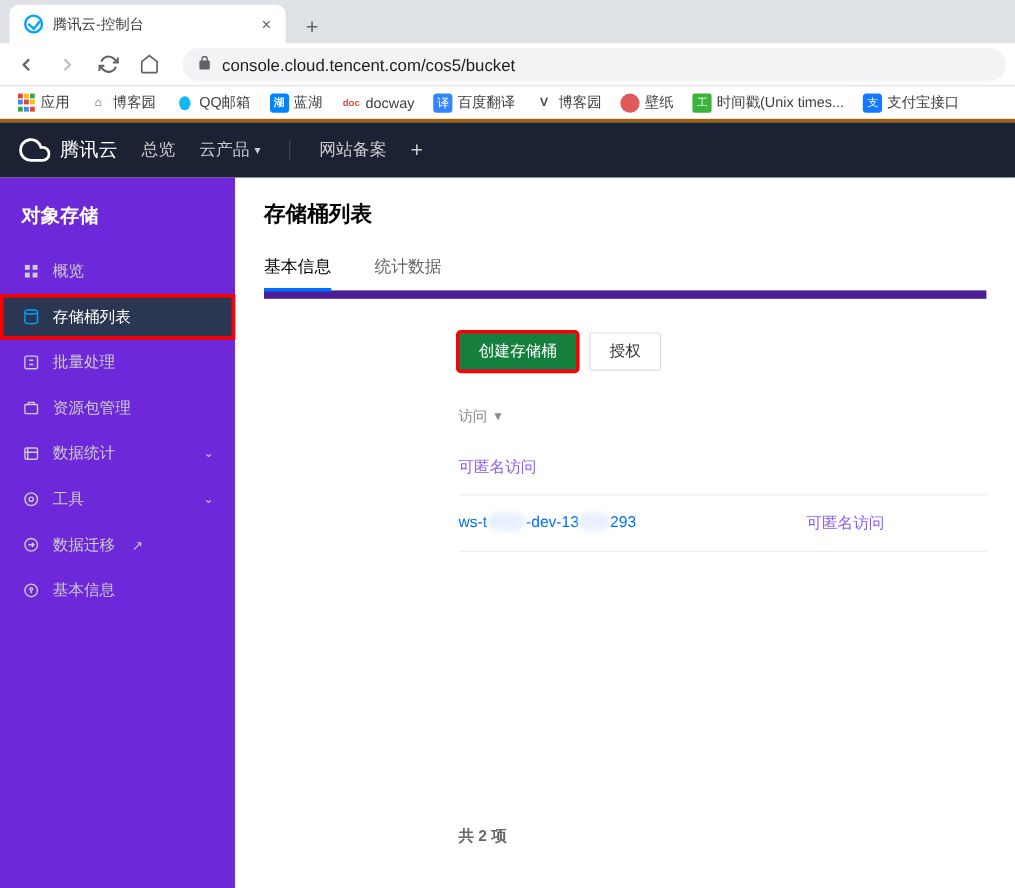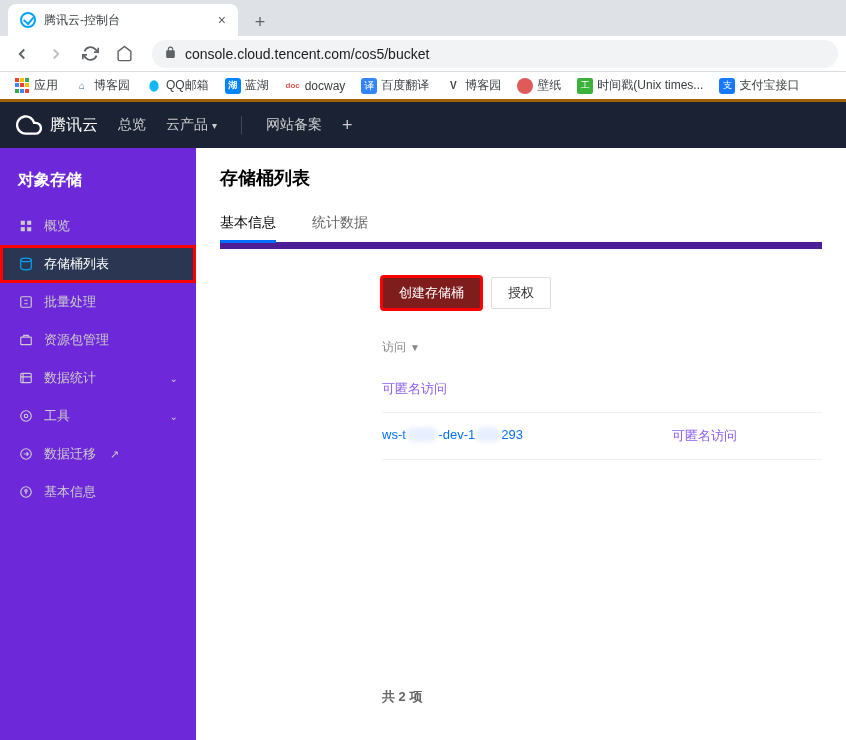--- a/index.html
+++ b/index.html
@@ -42,21 +42,21 @@
     .sidebar-external { font-size: 11px; margin-left: 4px; }
 
     .main { flex: 1; background: #fff; padding: 18px 24px; display: flex; flex-direction: column; overflow: hidden; }
     .page-title { font-size: 18px; font-weight: 600; margin-bottom: 16px; color: #000; }
     .tabs { display: flex; gap: 36px; border-bottom: 7px solid #4c1d95; margin-bottom: 28px; }
     .tab-item { padding: 8px 0; font-size: 14px; color: #666; cursor: pointer; border-bottom: 3px solid transparent; margin-bottom: -1px; }
     .tab-item.active { color: #000; border-bottom-color: #006eff; font-weight: 500; }
 
     .actions { display: flex; gap: 10px; margin-left: 162px; margin-bottom: 20px; }
     .btn { height: 32px; padding: 0 16px; border-radius: 2px; font-size: 13px; cursor: pointer; display: inline-flex; align-items: center; border: 1px solid #ddd; background: #fff; color: #333; }
-    .btn.primary { background: #7f1d1d; color: #fff; border-color: #006eff; }
+    .btn.primary { background: #15803d; color: #fff; border-color: #006eff; }
     .btn.highlighted { outline: 3px solid #ff0000; outline-offset: -1px; }
 
     .table-area { margin-left: 162px; flex: 1; display: flex; flex-direction: column; }
     .table-header { display: flex; padding: 10px 0; font-size: 12px; color: #888; }
     .col-name { flex: 1; display: flex; align-items: center; gap: 4px; }
     .col-access { width: 150px; display: flex; align-items: center; gap: 4px; }
     .sort-icon, .filter-icon { font-size: 10px; }
     .table-row { display: flex; padding: 14px 0; font-size: 13px; border-bottom: 1px solid #f0f0f0; }
     .bucket-name { color: #006eff; cursor: pointer; flex: 1; }
     .bucket-access { width: 150px; color: #8b5cf6; }
@@ -295,21 +295,21 @@
             <span class="filter-icon">▼</span>
           </div>
         </div>
 
         <div class="table-row">
           <div class="bucket-access">可匿名访问</div>
         </div>
 
         <div class="table-row">
           <div class="bucket-name">
-            <span>ws-t</span><span class="blur-part">xxxxx</span><span>-dev-1</span><span class="blur-part">xxxx</span><span>293</span>
+            <span>ws-t</span><span class="blur-part">xxxxx</span><span>-dev-13</span><span class="blur-part">xxxx</span><span>293</span>
           </div>
           <div class="bucket-access">可匿名访问</div>
         </div>
 
         <div class="table-footer">共 2 项</div>
       </div>
     </div>
   </div>
 </div>
 

